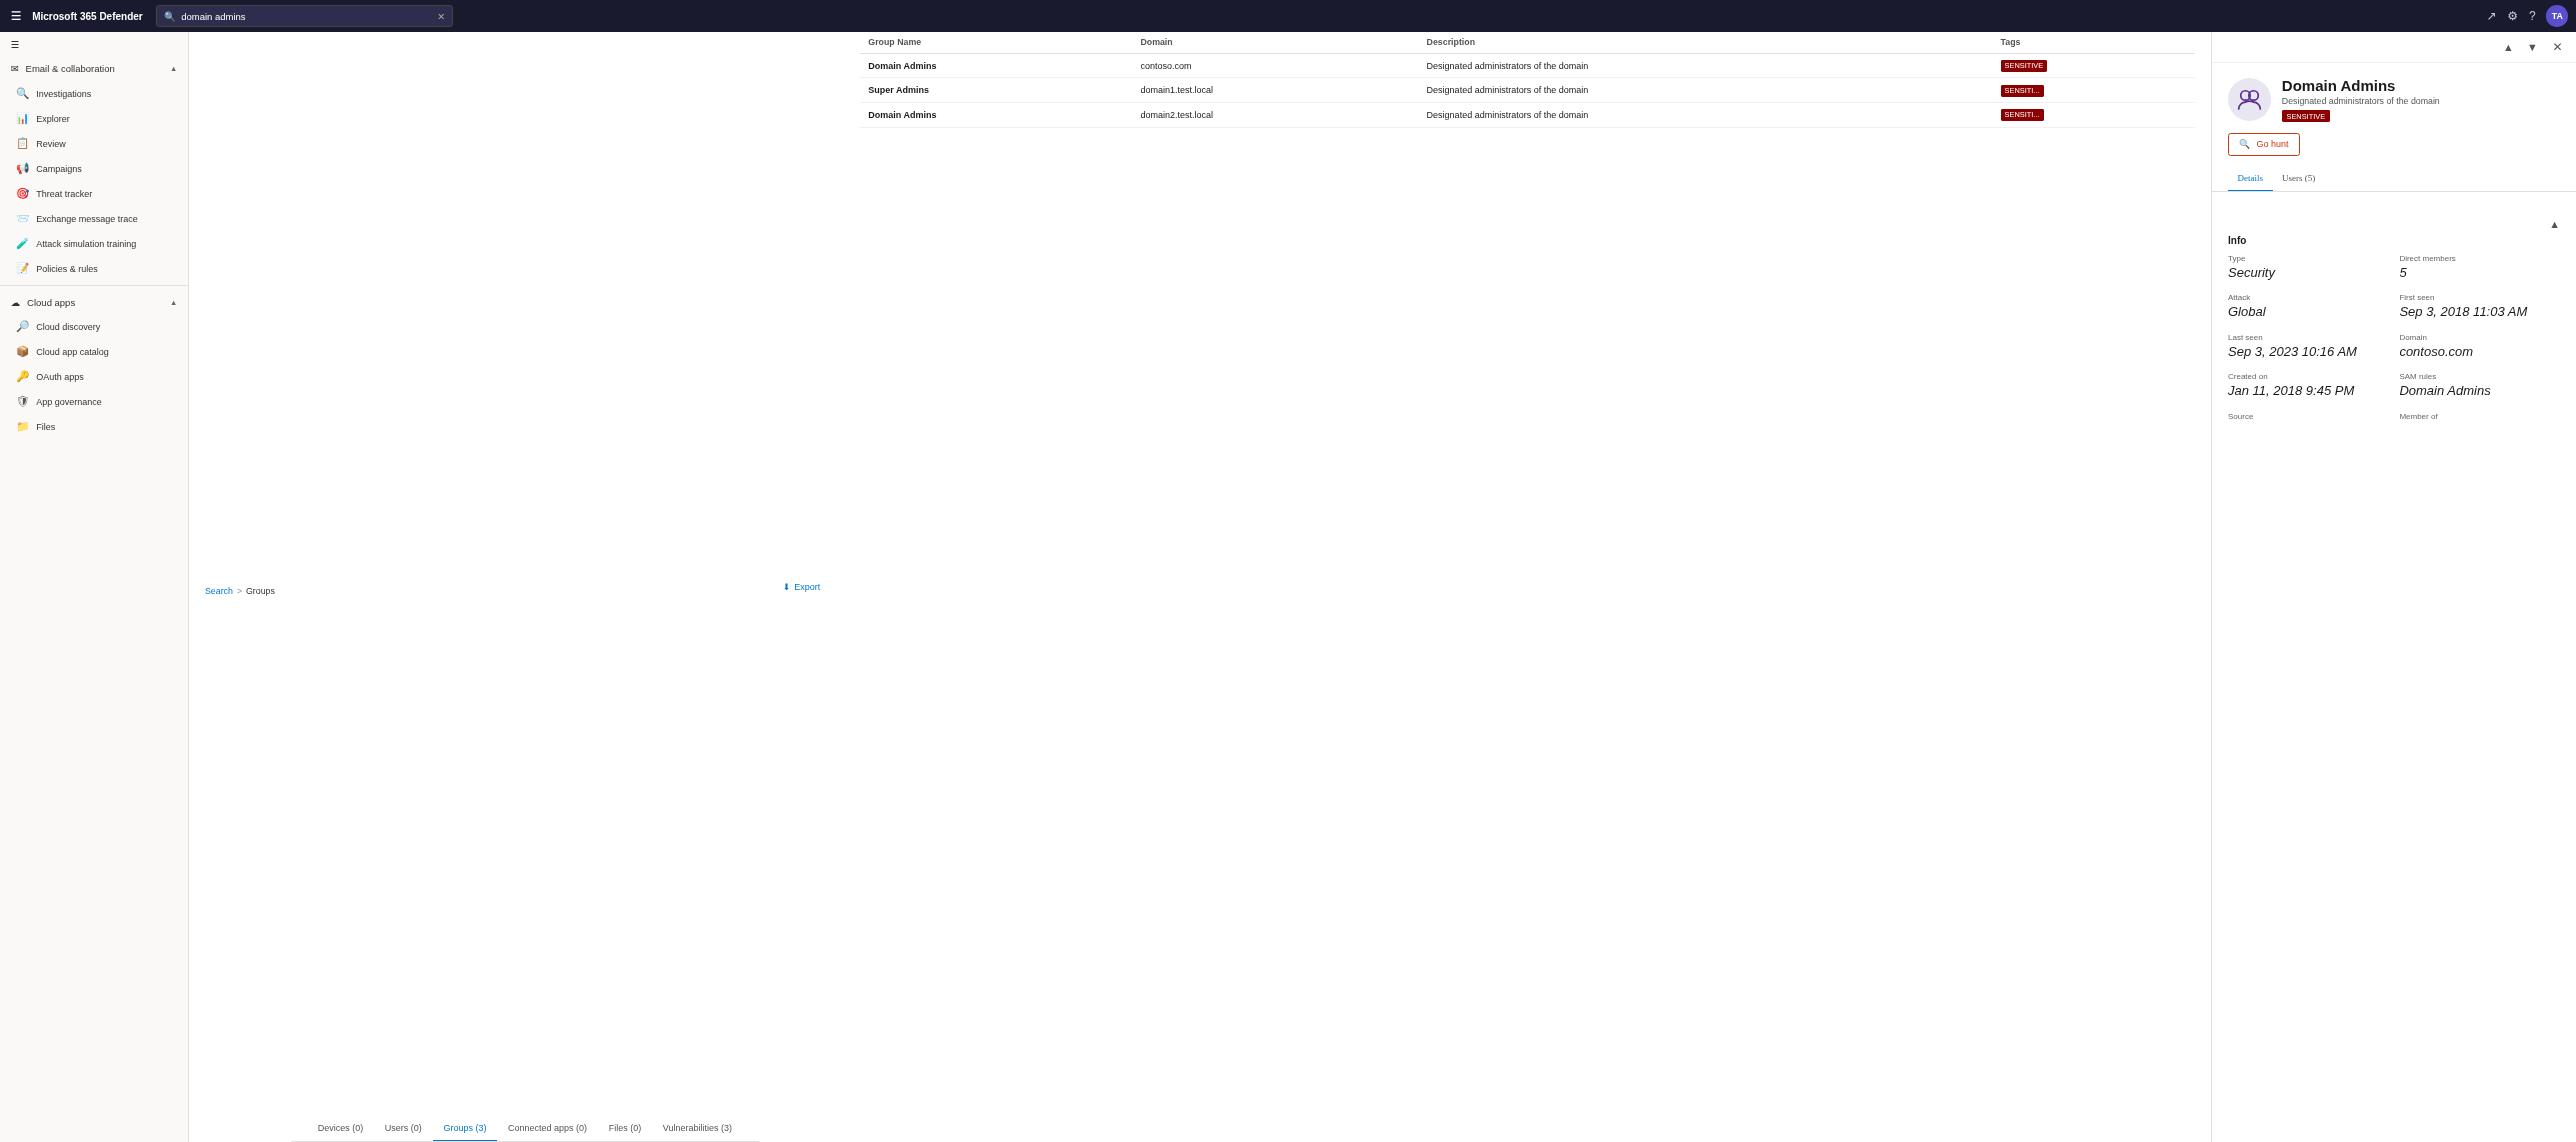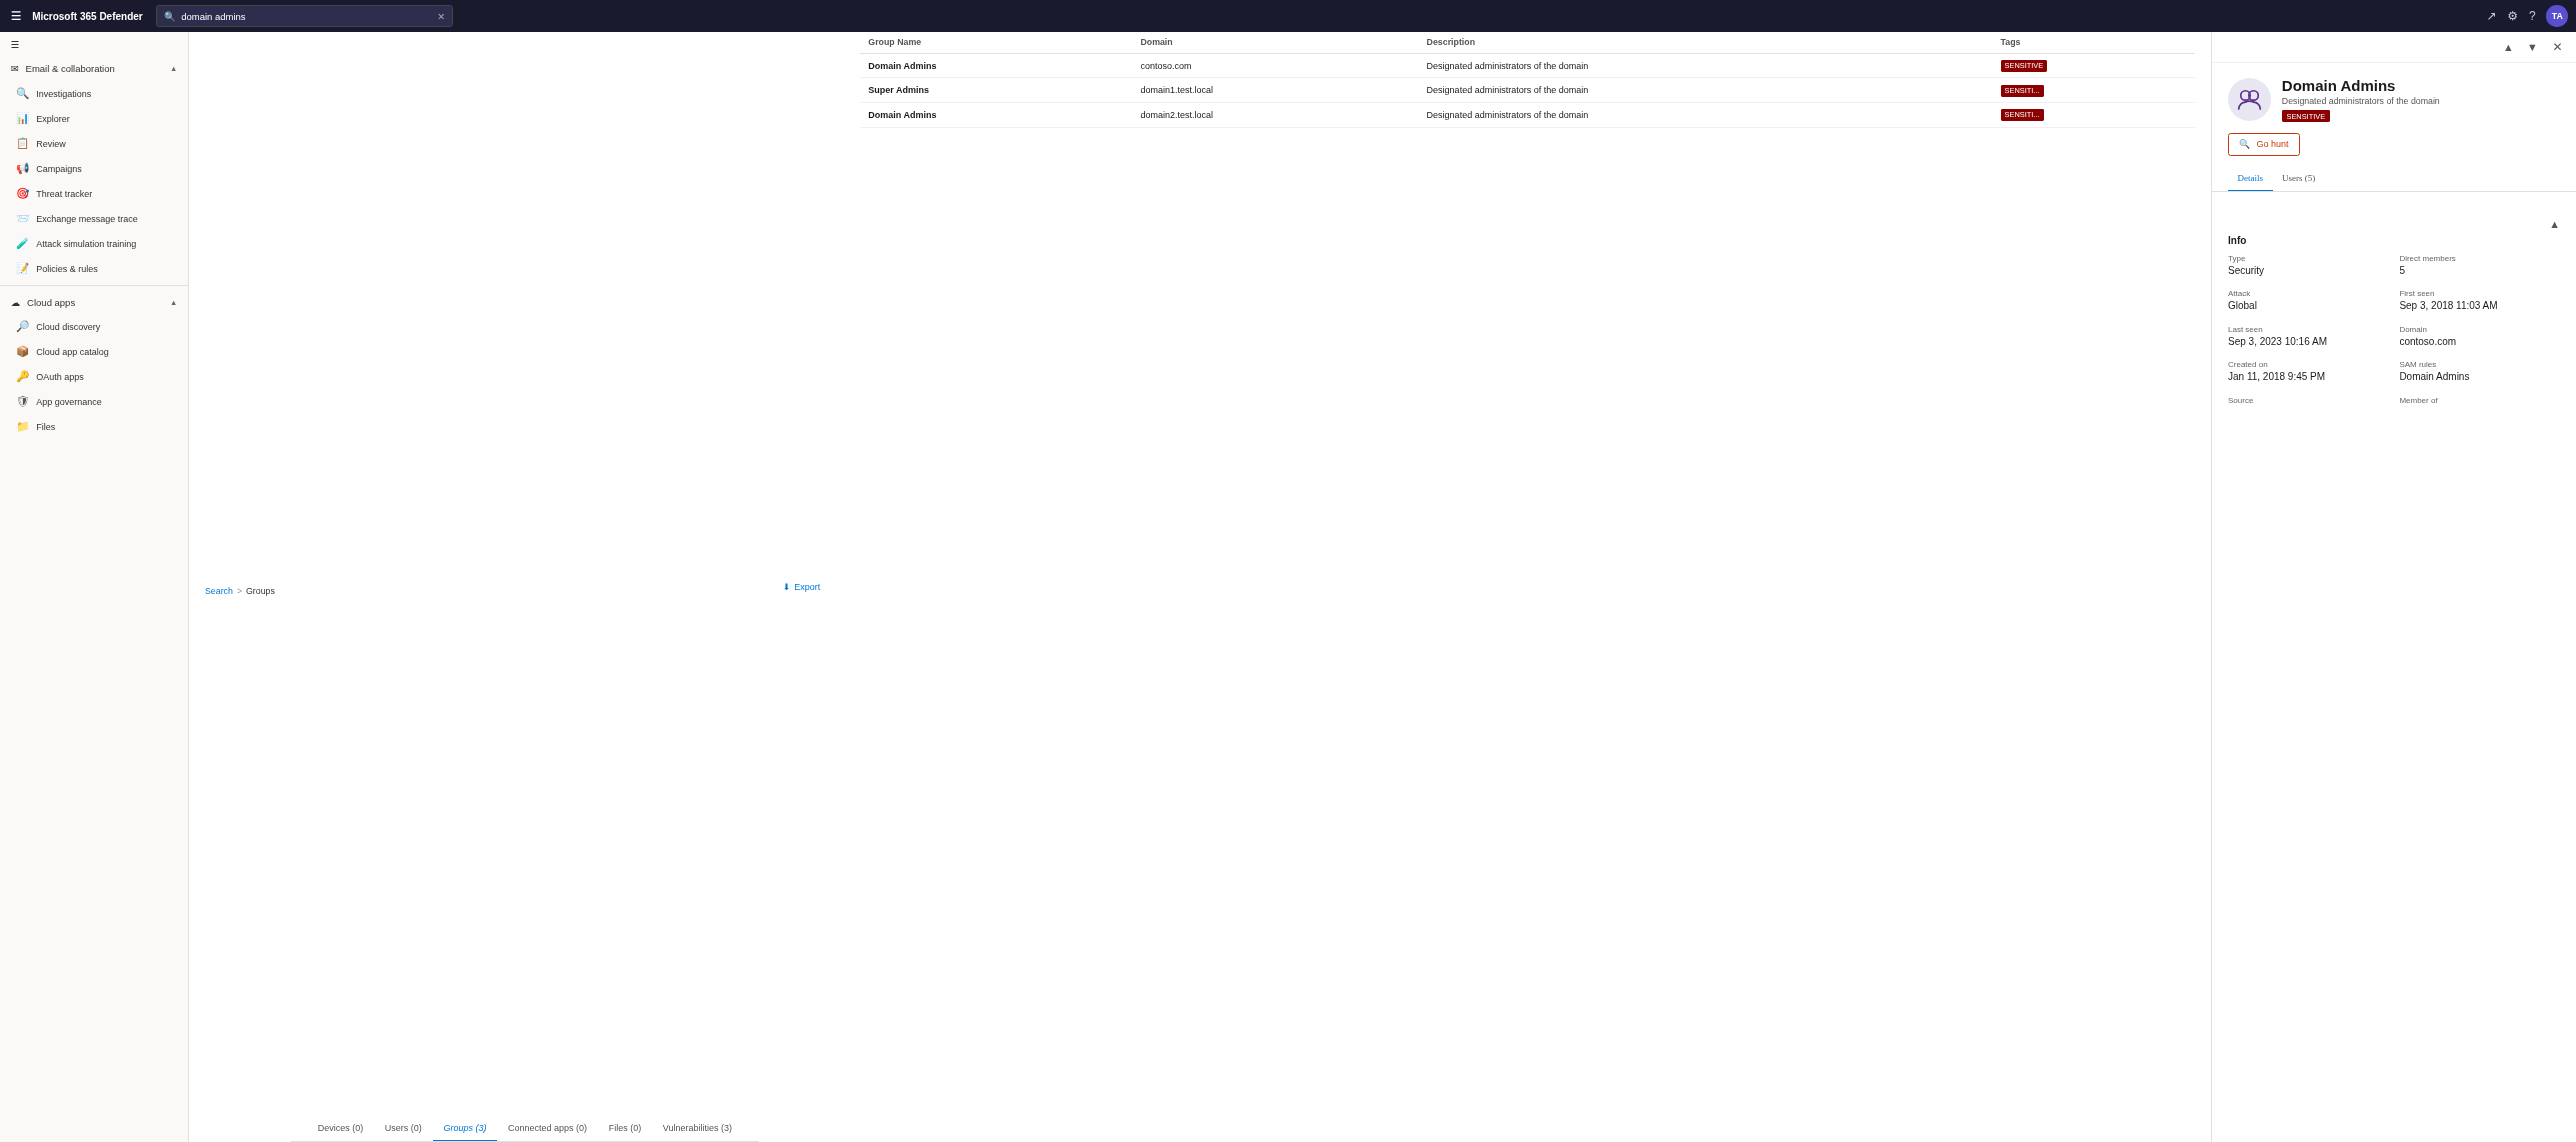--- a/index.html
+++ b/index.html
@@ -33,21 +33,21 @@
     
     .main-content { flex: 1; display: flex; flex-direction: row; overflow: hidden; }
     .breadcrumb { padding: 8px 16px 0; display: flex; align-items: center; gap: 4px; font-size: 8.8px; color: #666; }
     .breadcrumb-link { color: #0078d4; cursor: pointer; }
     .breadcrumb-sep { color: #999; }
     .breadcrumb-current { color: #333; }
 
     
     .tabs { display: flex; align-items: flex-end; padding: 5.4px 16px 0; border-bottom: 0.7px solid #e0e0e0; gap: 0; }
     .tab { padding: 6.8px 10.8px; cursor: pointer; font-size: 9px; color: #555; border-bottom: 1.4px solid transparent; white-space: nowrap; }
-    .tab.active { color: #0078d4; border-bottom: 1.4px solid #0078d4; font-weight: 500; font-style: italic; }
+    .tab.active { color: #0078d4; border-bottom: 1.4px solid #0078d4; font-weight: 500; }
 
     
     .toolbar { display: flex; align-items: center; padding: 6.8px 16px; gap: 8px; }
     .toolbar-btn { display: flex; align-items: center; gap: 4px; padding: 4px 8px; border: none; background: transparent; cursor: pointer; color: #0078d4; font-size: 9px; }
 
     
     .table-container { flex: 1; overflow-y: auto; padding: 0 16px; }
     table { width: 100%; border-collapse: collapse; }
     thead tr { border-bottom: 0.7px solid #e0e0e0; }
     th { text-align: left; padding: 5.4px 8px; font-size: 8.8px; color: #555; font-weight: 600; white-space: nowrap; }
@@ -67,21 +67,21 @@
     .sensitive-badge { display: inline-block; background: #8b0000; color: #fff; font-size: 7.4px; padding: 1.4px 4.7px; border-radius: 1.4px; font-weight: 500; margin-top: 4px; }
     .go-hunt-btn { margin: 0 16px 10.8px; display: inline-flex; align-items: center; gap: 5.4px; padding: 5.4px 10.8px; border: 1px solid #c5390a; color: #c5390a; background: #fff; border-radius: 2.7px; cursor: pointer; font-size: 9px; font-weight: 500; width: fit-content; }
     .detail-tabs { display: flex; border-bottom: 0.7px solid #e0e0e0; padding: 0 16px; }
     .detail-tab { padding: 6.8px 9.5px; cursor: pointer; font-size: 9px; color: #555; border-bottom: 1.4px solid transparent; font-family: Liberation Serif, serif; }
     .detail-tab.active { color: #0078d4; border-bottom: 1.4px solid #0078d4; font-weight: 500; }
     .detail-body { flex: 1; overflow-y: auto; padding: 0 16px 16px; }
     .info-section-header { display: flex; align-items: center; justify-content: space-between; padding: 10.8px 0 8px; }
     .info-section-header h3 { font-size: 10px; font-weight: 600; color: #1a1a1a; margin-top: 32px; }
     .info-grid { display: grid; grid-template-columns: 1fr 1fr; gap: 13.5px 10.8px; }
     .info-field label { font-size: 8px; color: #666; display: block; margin-bottom: 2px; font-weight: 500; }
-    .info-field .value { font-size: 10px; color: #1a1a1a; }
+    .info-field .value { font-size: 13px; color: #1a1a1a; font-style: italic; }
   </style>
 </head>
 <body>
 
 <div class="topbar">
   <span class="topbar-hamburger">☰</span>
   <span class="topbar-title">Microsoft 365 Defender</span>
   <div class="topbar-search">
     <span class="topbar-search-icon">🔍</span>
     <input type="text" placeholder="domain admins" value="domain admins" style="">

